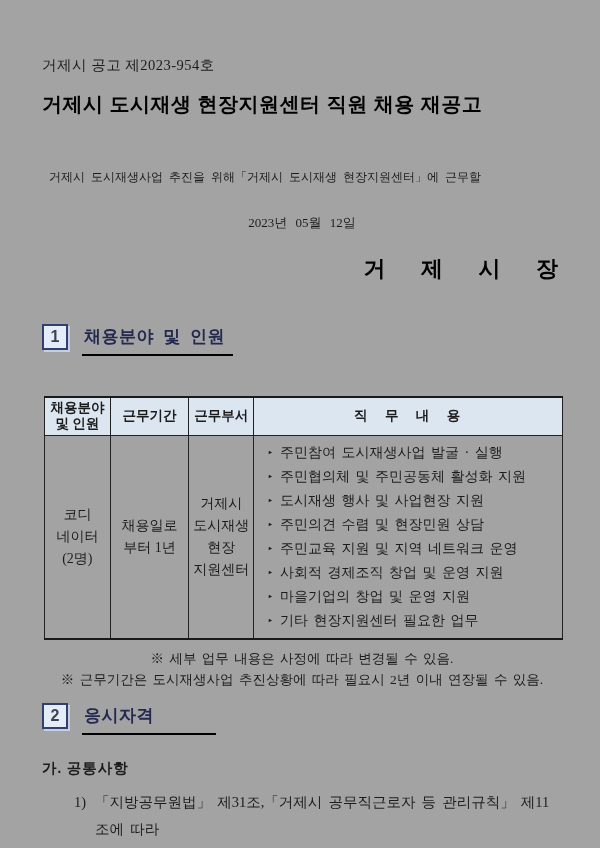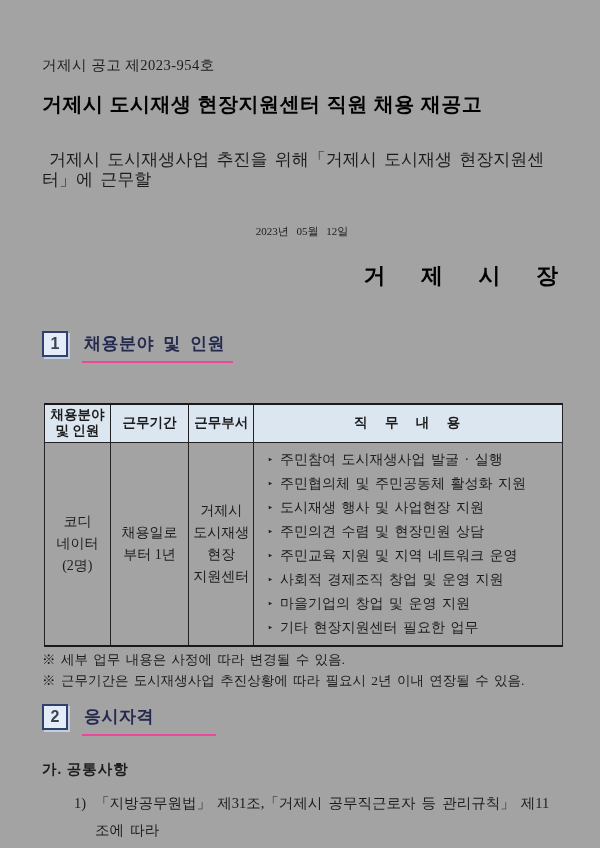--- a/index.html
+++ b/index.html
@@ -10,61 +10,61 @@
     font-family:"Liberation Serif","DejaVu Serif",serif;
     position:relative; overflow:hidden;
     padding:56px 38px 0 42px;
   }
   .notice-no { font-size:14.5px; letter-spacing:0.5px; }
   .doc-title {
     margin-top:16px; text-align:left;
     font-family:"Liberation Sans","DejaVu Sans",sans-serif;
     font-weight:bold; font-size:20px; letter-spacing:0.5px; color:#000;
   }
-  .intro { margin-top:32px; font-size:17px; line-height:20px; word-spacing:3px; }
+  .intro { margin-top:40px; font-size:12px; line-height:38px; word-spacing:3px; }
   .intro-line1 { text-indent:7px; }
-  .date-line { margin-top:34px; text-align:center; font-size:11px; word-spacing:5px; }
+  .date-line { margin-top:18px; text-align:center; font-size:13px; word-spacing:5px; }
   .issuer {
     margin-top:22px; text-align:right;
     font-size:22px; font-weight:bold; letter-spacing:4px; word-spacing:22px; color:#000;
   }
   .sec-head { display:flex; align-items:flex-start; gap:14px; }
   .sec-head.sec1 { margin-top:40px; }
   .sec-head.sec2 { margin-top:13px; }
   .sec-num {
     width:26px; height:26px; flex:0 0 26px;
     display:flex; align-items:center; justify-content:center;
     border:2px solid #333f6d; background:#e4ecf7;
     box-shadow:2px 2px 0 #c3cfe3;
     font-family:"Liberation Sans","DejaVu Sans",sans-serif;
     font-weight:bold; font-size:16px; color:#3c4254;
   }
   .sec-title {
     font-family:"Liberation Sans","DejaVu Sans",sans-serif;
     font-weight:bold; font-size:17px; color:#23294f;
     letter-spacing:0.5px; word-spacing:4px;
-    border-bottom:2px solid #ec4899; padding:1px 8px 6px 2px;
+    border-bottom:2px solid #000000; padding:1px 8px 6px 2px;
   }
   .sec2 .sec-title { padding-right:62px; }
   table.recruit {
     margin-top:40px; margin-left:2px; width:519px;
     border-collapse:collapse;
     border-top:2.5px solid #1a1a1a; border-bottom:2.5px solid #1a1a1a;
   }
   table.recruit th, table.recruit td { border:1px solid #222; }
   table.recruit th {
     background:#dce6f1; height:38px;
     font-size:13.5px; font-weight:bold; line-height:16px; text-align:center;
   }
   th.col-duty { word-spacing:10px; letter-spacing:2px; font-size:14.5px; }
   table.recruit td { font-size:14px; vertical-align:middle; text-align:center; line-height:22px; }
   td.duty-cell { text-align:left; padding:5px 6px 5px 13px; }
   .duty { display:flex; align-items:center; gap:7px; line-height:24px; word-spacing:2px; white-space:nowrap; }
   .duty .bullet { font-size:10px; flex:0 0 auto; }
-  .notes { margin-top:2px; font-size:13.5px; line-height:21px; word-spacing:2px; }
+  .notes { margin-top:8px; font-size:13.5px; line-height:21px; word-spacing:2px;text-align:center; }
   .sub-head { margin-top:24px; font-size:14.5px; font-weight:bold; letter-spacing:1px; }
   .item-line1 { margin-top:11px; margin-left:32px; display:flex; gap:9px; font-size:14.5px; line-height:27px; word-spacing:2.5px; }
 </style>
 </head>
 <body>
 
 <div class="page">
 
   <div class="notice-no">거제시 공고 제2023-954호</div>
 

